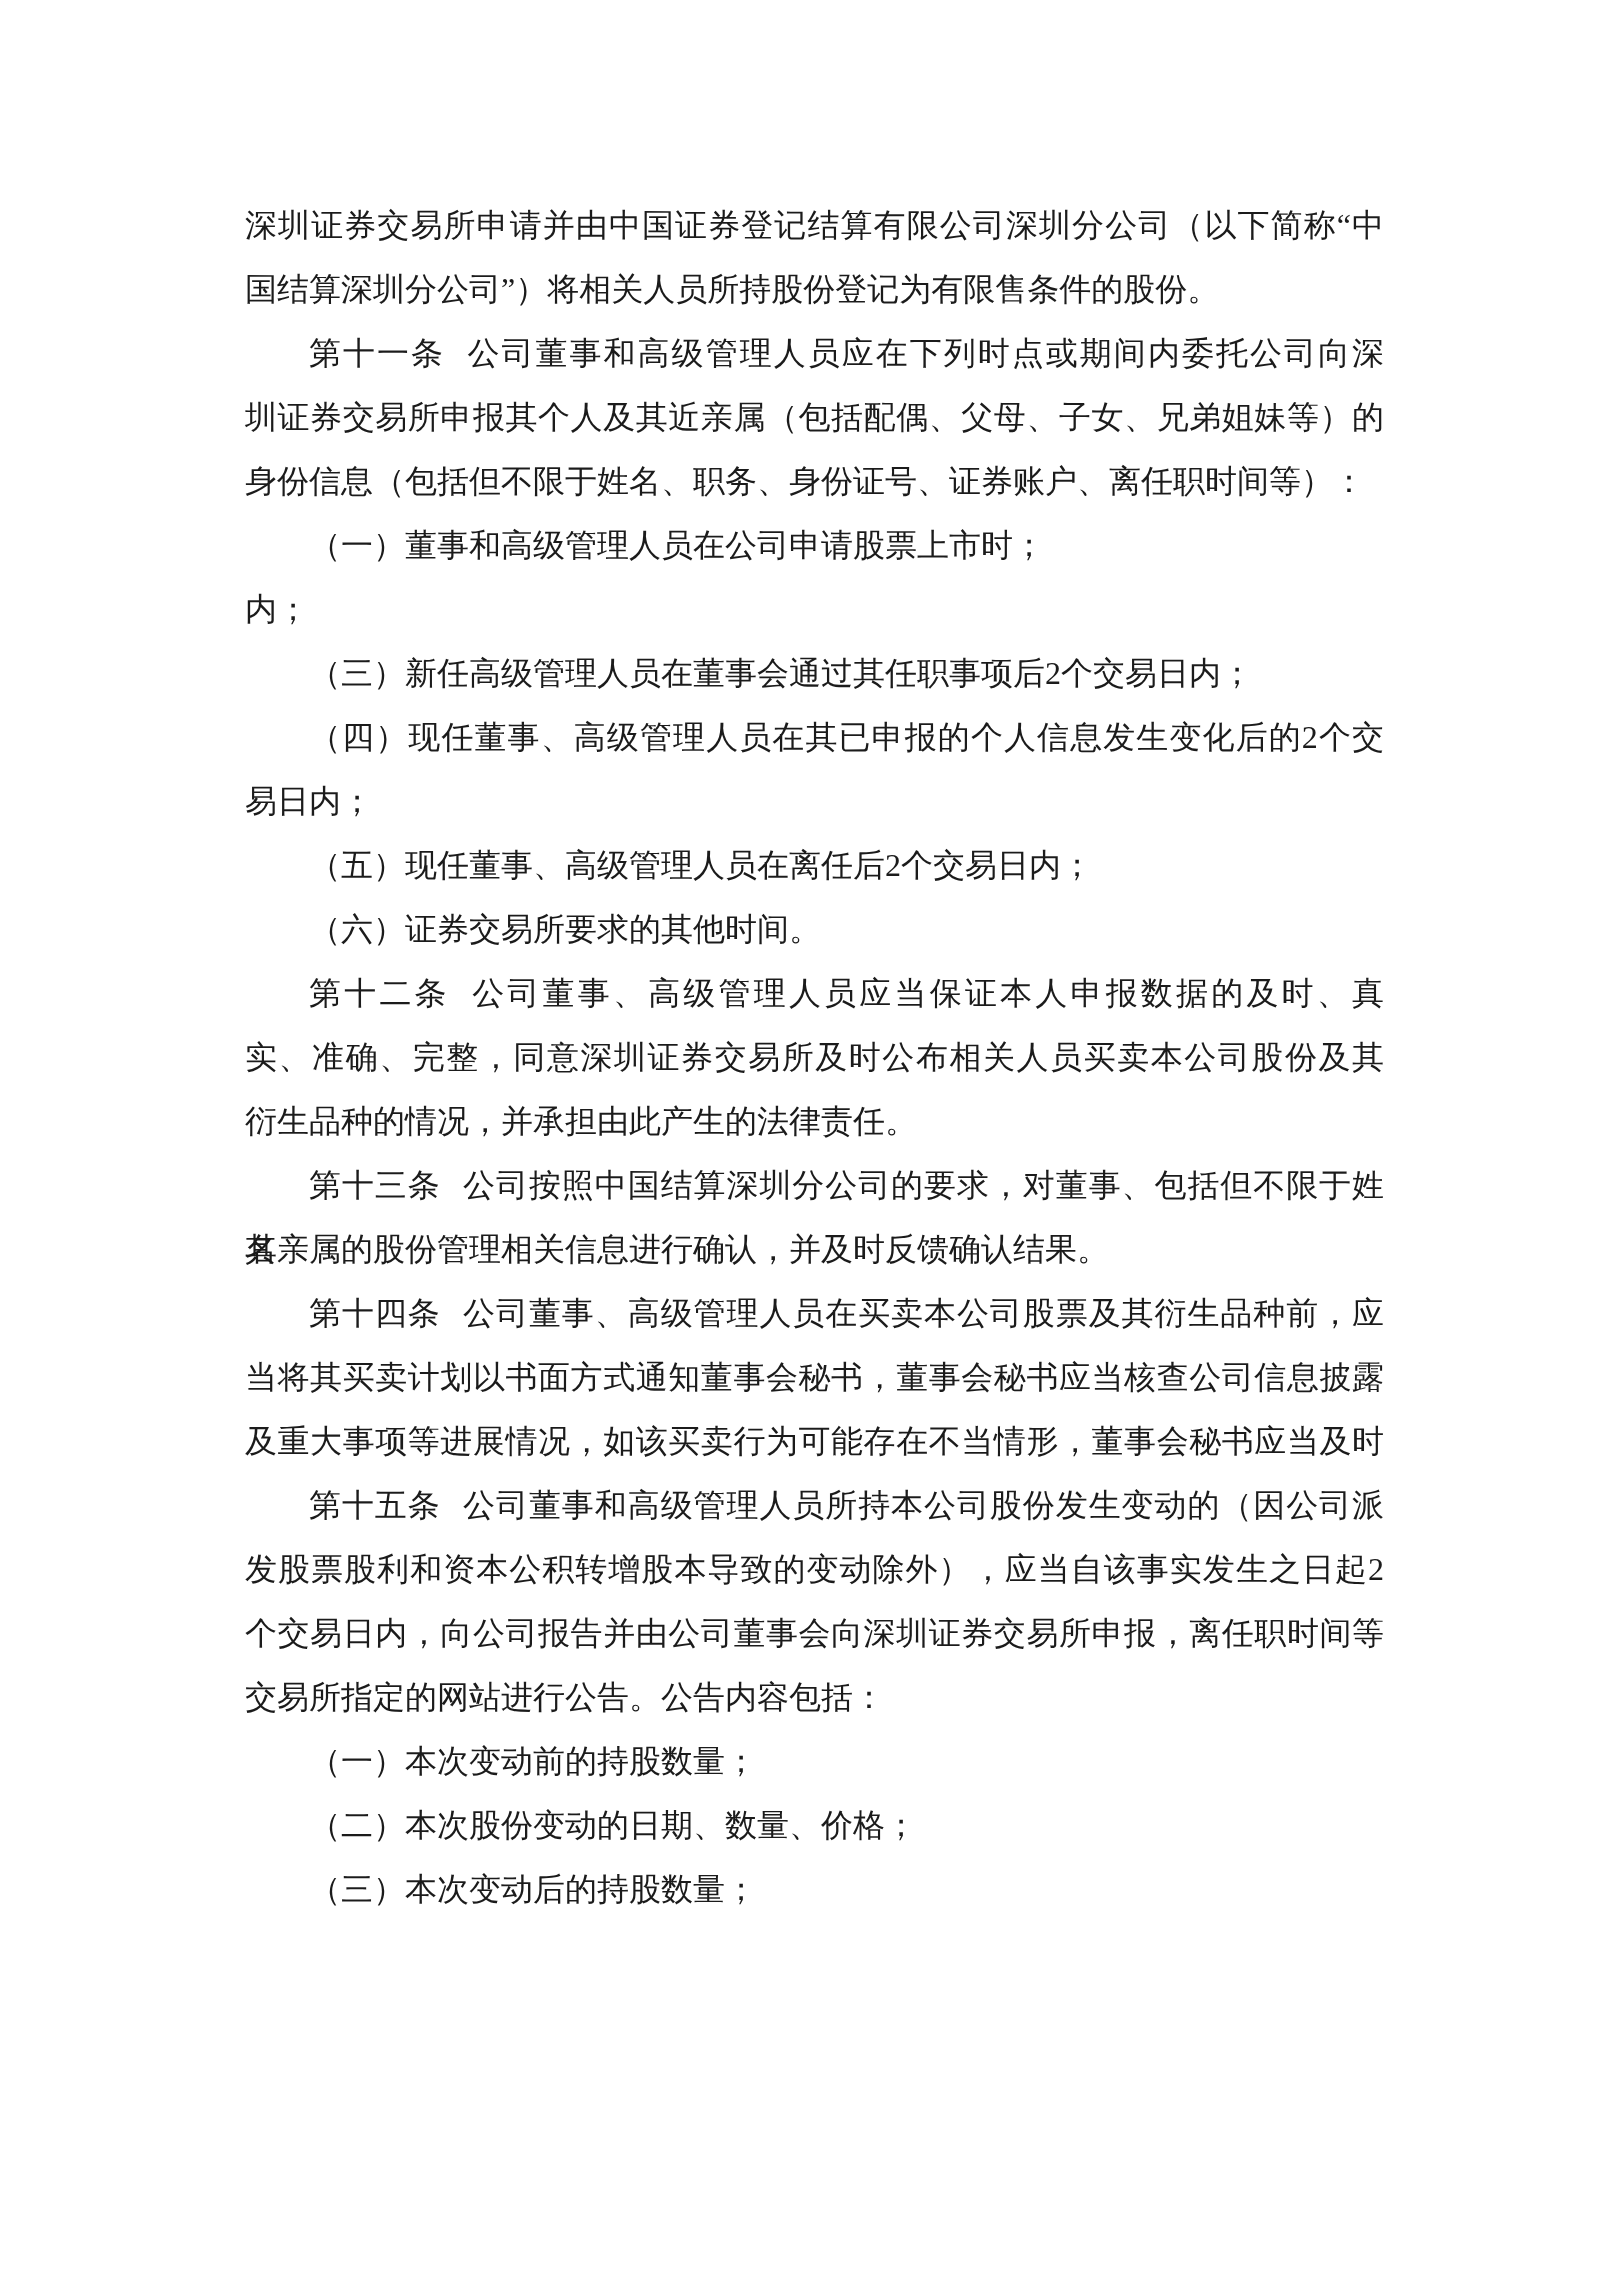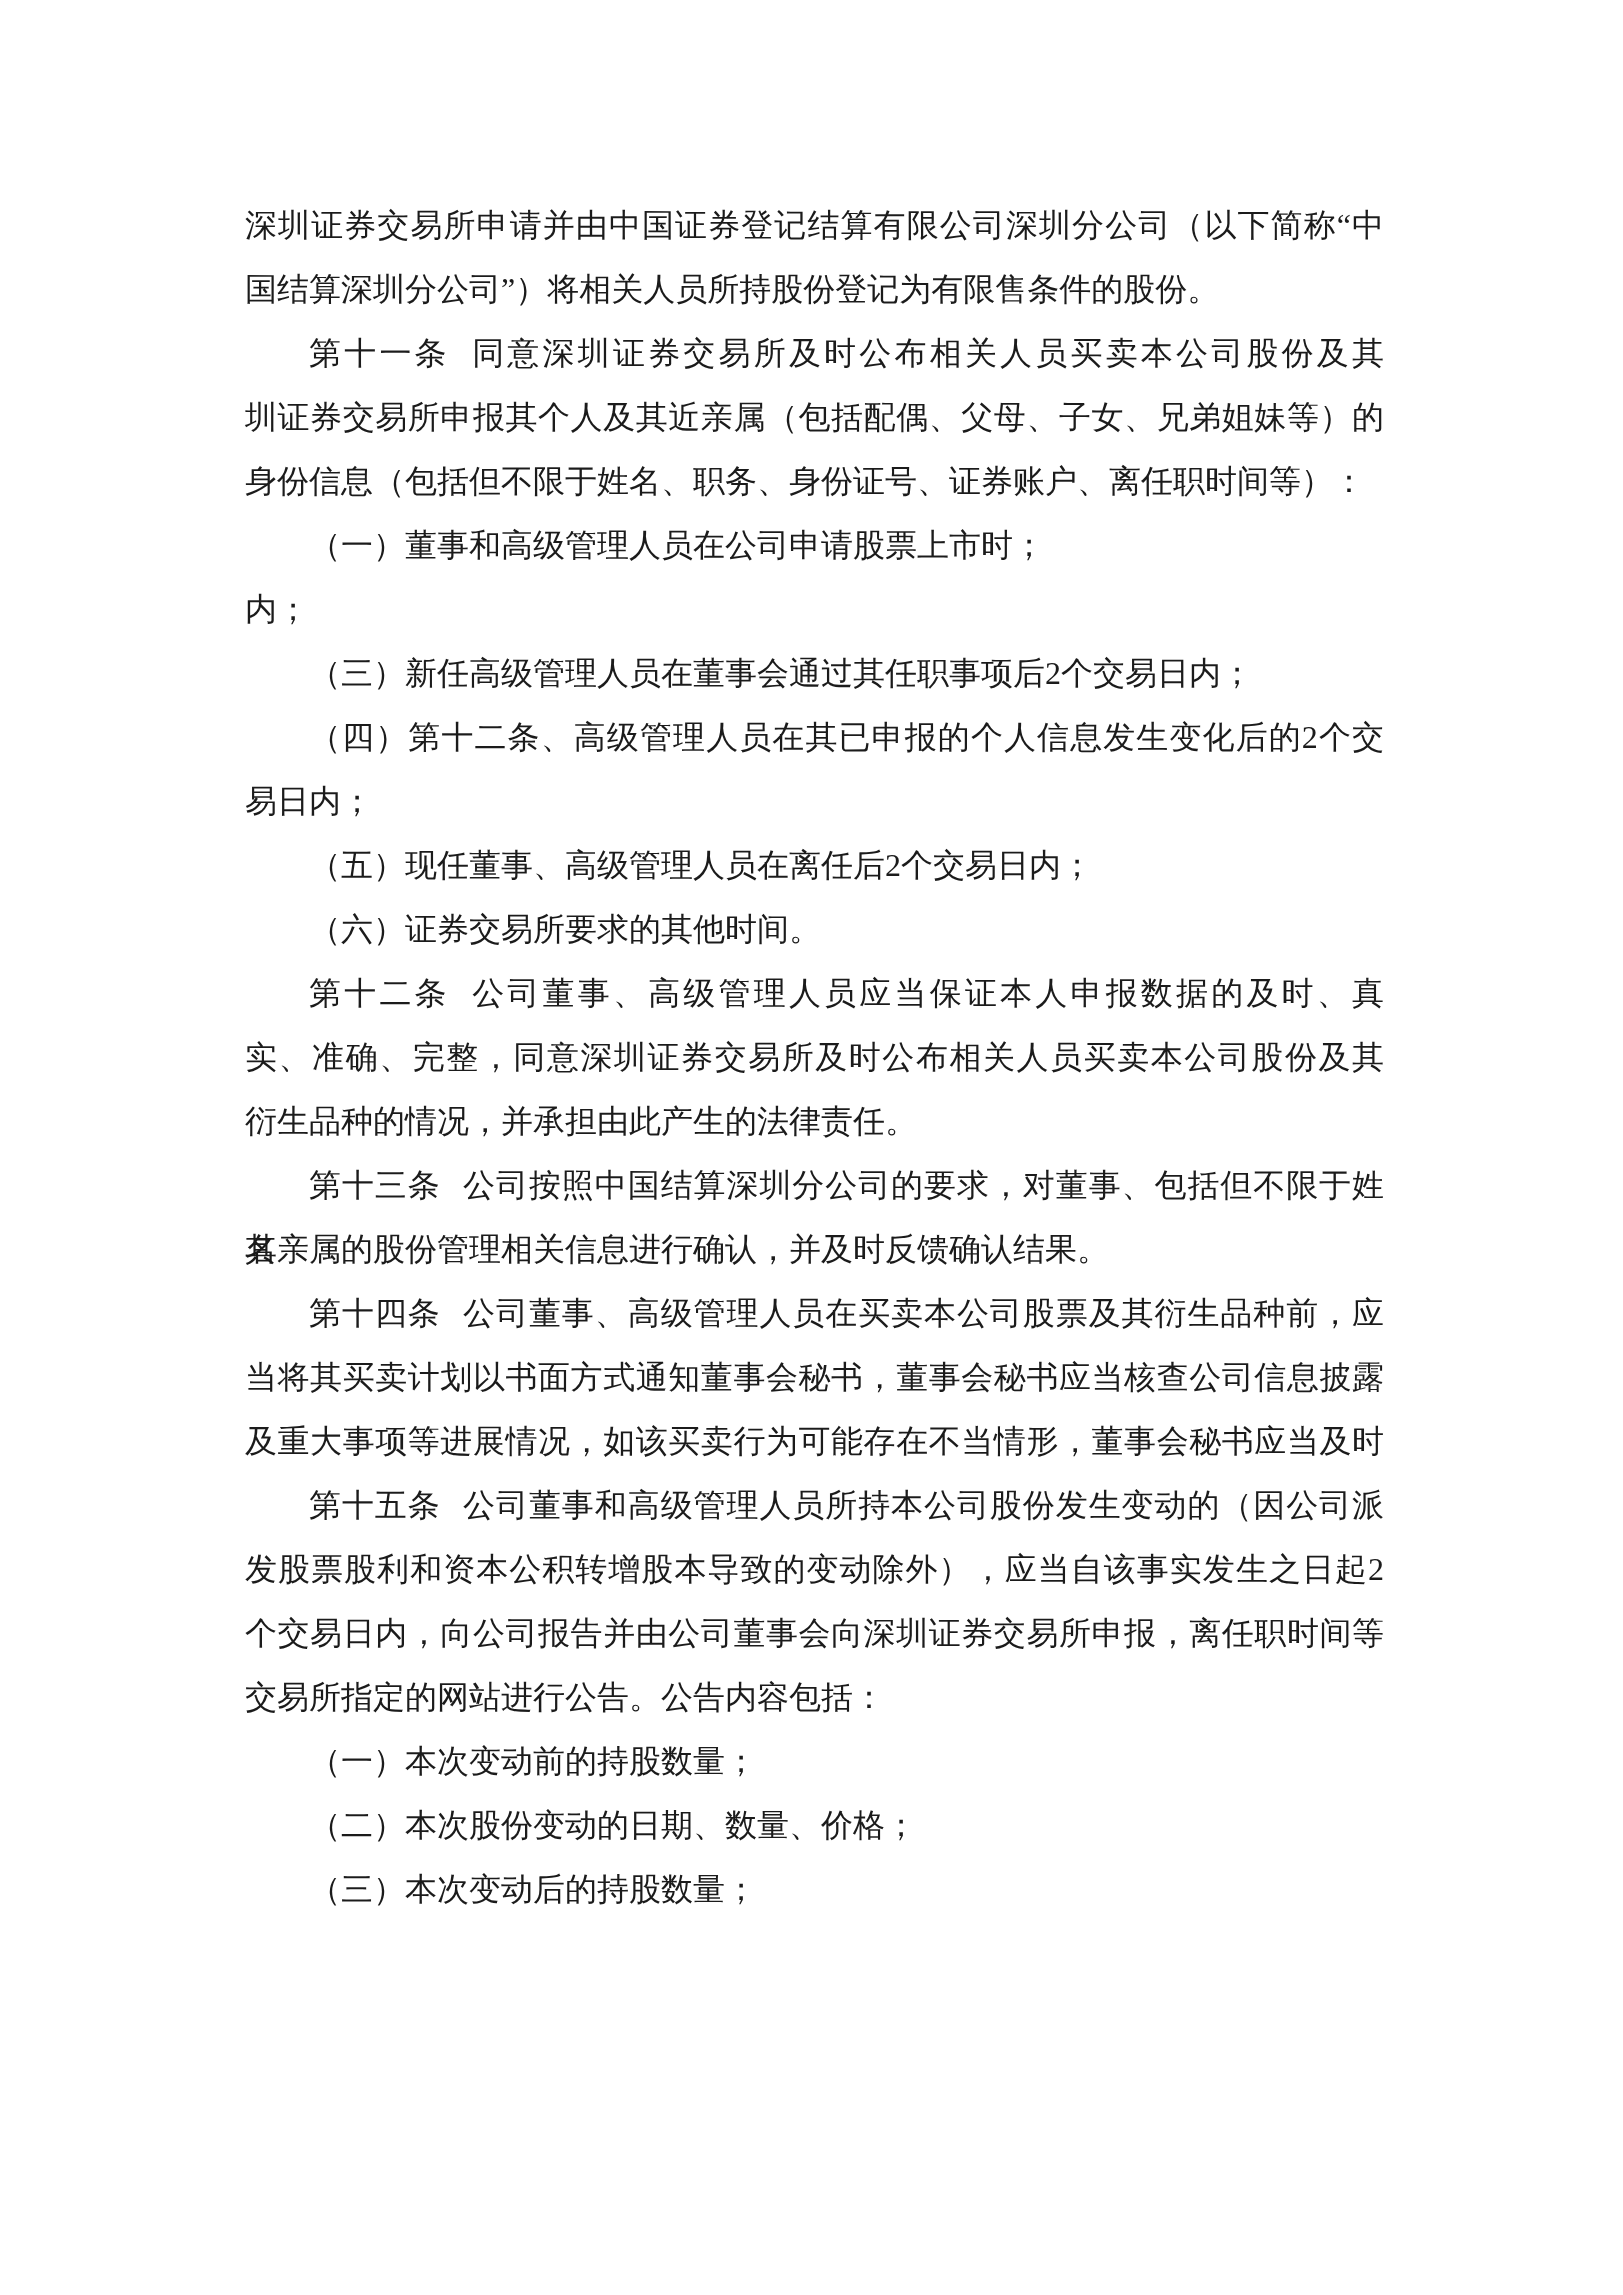--- a/index.html
+++ b/index.html
@@ -30,35 +30,35 @@
 </head>
 <body>
 
 <div class="page">
   <div class="content" id="content">
       <div class="para">
         <div class="line fill">深圳证券交易所申请并由中国证券登记结算有限公司深圳分公司（以下简称“中</div>
         <div class="line">国结算深圳分公司”）将相关人员所持股份登记为有限售条件的股份。</div>
       </div>
       <div class="para">
-        <div class="line fill indent"><span class="art">第十一条</span><span>同意深圳证券交易所及时公布相关人员买卖本公司股份及其</span></div>
+        <div class="line fill indent"><span class="art">第十一条</span><span>公司董事和高级管理人员应在下列时点或期间内委托公司向深</span></div>
         <div class="line fill">圳证券交易所申报其个人及其近亲属（包括配偶、父母、子女、兄弟姐妹等）的</div>
         <div class="line">身份信息（包括但不限于姓名、职务、身份证号、证券账户、离任职时间等）：</div>
       </div>
       <div class="para">
         <div class="line indent">（一）董事和高级管理人员在公司申请股票上市时；</div>
       </div>
       <div class="para">
         <div class="line">内；</div>
       </div>
       <div class="para">
         <div class="line indent">（三）新任高级管理人员在董事会通过其任职事项后2个交易日内；</div>
       </div>
       <div class="para">
-        <div class="line fill indent">（四）第十二条、高级管理人员在其已申报的个人信息发生变化后的2个交</div>
+        <div class="line fill indent">（四）现任董事、高级管理人员在其已申报的个人信息发生变化后的2个交</div>
         <div class="line">易日内；</div>
       </div>
       <div class="para">
         <div class="line indent">（五）现任董事、高级管理人员在离任后2个交易日内；</div>
       </div>
       <div class="para">
         <div class="line indent">（六）证券交易所要求的其他时间。</div>
       </div>
       <div class="para">
         <div class="line fill indent"><span class="art">第十二条</span><span>公司董事、高级管理人员应当保证本人申报数据的及时、真</span></div>

